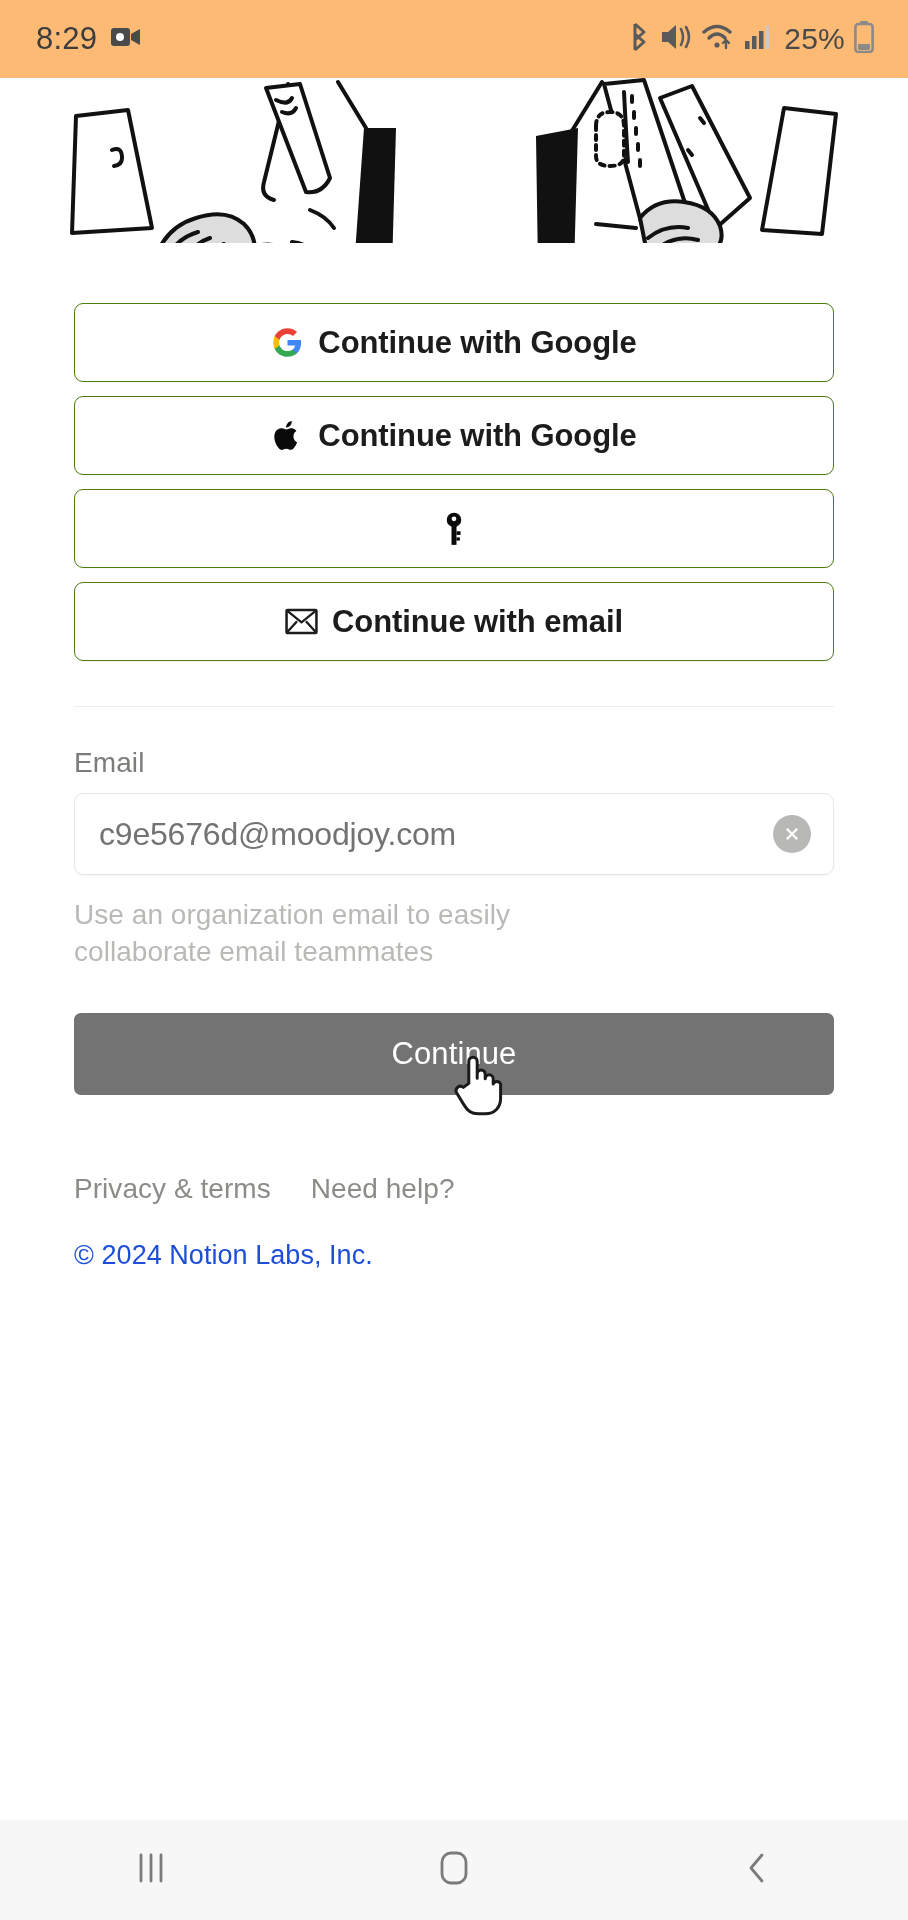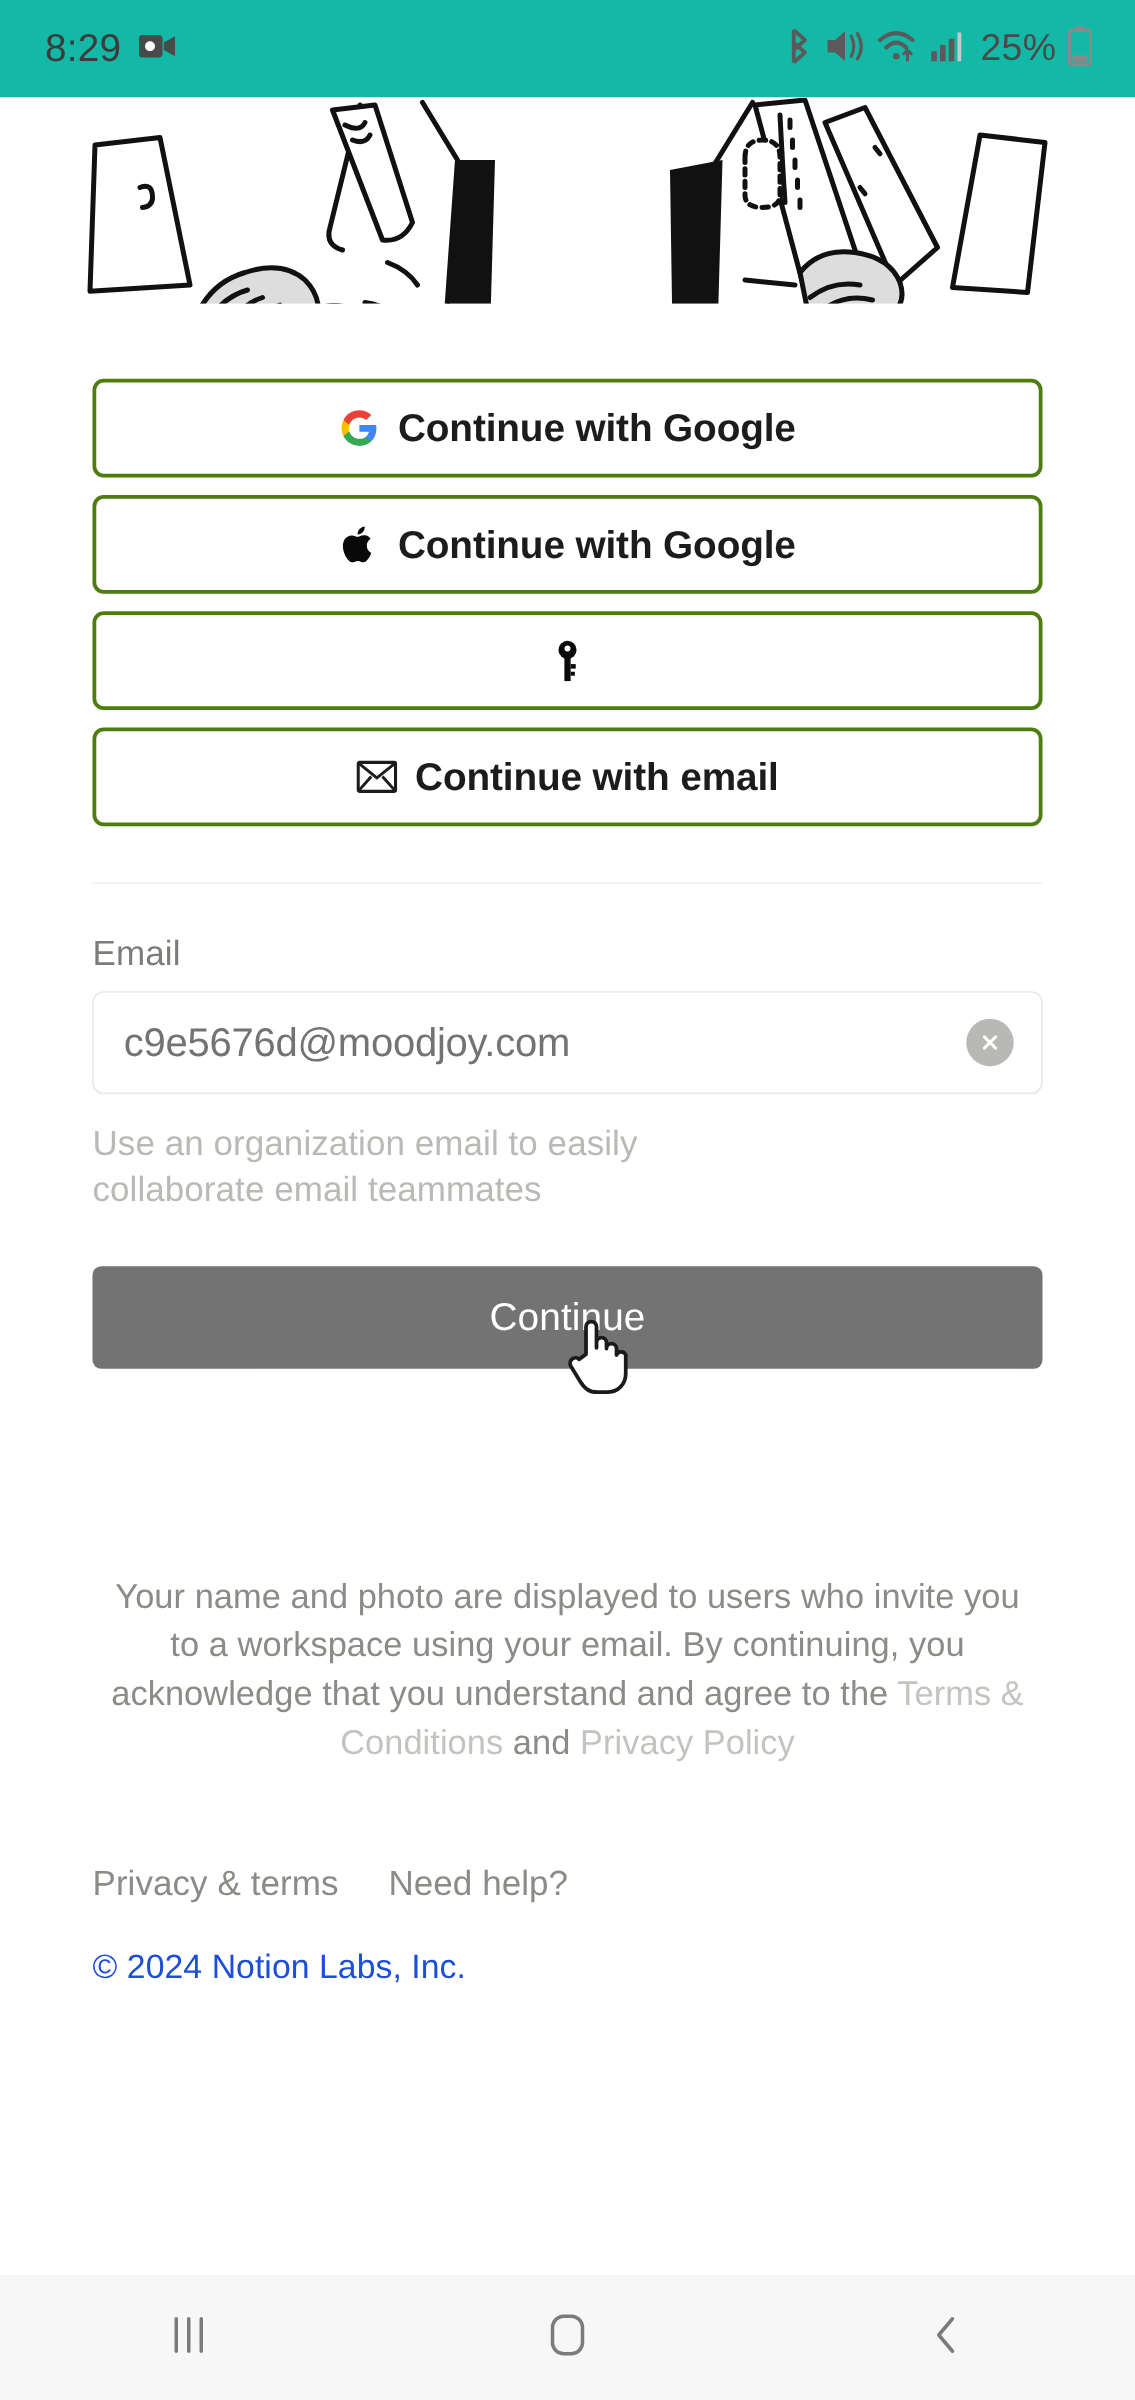--- a/index.html
+++ b/index.html
@@ -16,21 +16,21 @@
     display: flex; flex-direction: column;
   }
 
   
   .statusbar {
     height: 78px;
     flex: 0 0 78px;
     display: flex;
     align-items: center;
     padding: 0 34px 0 36px;
-    background: #14b8a6;
+    background: #fdba74;
   }
   .sb-left { display: flex; align-items: center; gap: 14px; }
   .sb-clock { font-size: 31px; color: #3c3c3c; letter-spacing: .2px; }
   .sb-right { margin-left: auto; display: flex; align-items: center; gap: 9px; }
   .sb-batt-text { font-size: 30px; color: #4a4a4a; margin-left: 3px; letter-spacing: .2px; }
   .sb-ico { display: block; }
 
   
   .illustration {
     flex: 0 0 165px;
@@ -45,21 +45,21 @@
     flex: 1 1 auto;
     padding: 0 74px;
     display: flex;
     flex-direction: column;
     overflow: hidden;
   }
 
   .oauth-list { margin-top: 60px; display: flex; flex-direction: column; gap: 14px; }
   .oauth-btn {
     height: 79px;
-    border: 3px solid #4d7c0f;
+    border: 1px solid #4d7c0f;
     border-radius: 9px;
     background: #ffffff;
     display: flex; align-items: center; justify-content: center;
     gap: 14px;
     cursor: pointer;
     box-shadow: 0 1px 1px rgba(15,15,15,0.03);
     text-align: right;
   }
   .oauth-label {
     font-size: 31px;
@@ -329,23 +329,20 @@
 
     <div class="continue-wrap">
       <button class="continue-btn">Continue</button>
       <span class="cursor-hand">
         <svg width="56" height="70" viewBox="0 0 28 35">
           <path d="M9.4 17.2 V6.2 a2.1 2.1 0 0 1 4.2 0 v8.4 v-2.1 a2 2 0 0 1 4 0 v2.4 a2 2 0 0 1 4 0 v2.6 a2 2 0 0 1 3.7 0 v7.3 c0 4.4-3 7.6-7.6 7.6 h-3.6 c-3.6 0-5.3-1.5-7.2-4.6 l-3.6-5.9 a2.2 2.2 0 0 1 3.4-2.7 z" fill="#ffffff" stroke="#1a1a1a" stroke-width="1.5" stroke-linejoin="round"></path>
         </svg>
       </span>
     </div>
 
-    <div class="legal">
-      <span>Your name and photo are displayed to users who invite you to a workspace using your email. By continuing, you acknowledge that you understand and agree to the </span><a>Terms &amp; Conditions</a><span class="and"> and </span><a>Privacy Policy</a>
-    </div>
 
     <div class="footer">
       <div class="footer-links">
         <a>Privacy &amp; terms</a>
         <a>Need help?</a>
       </div>
       <div class="copyright">© 2024 Notion Labs, Inc.</div>
     </div>
 
   </div>

